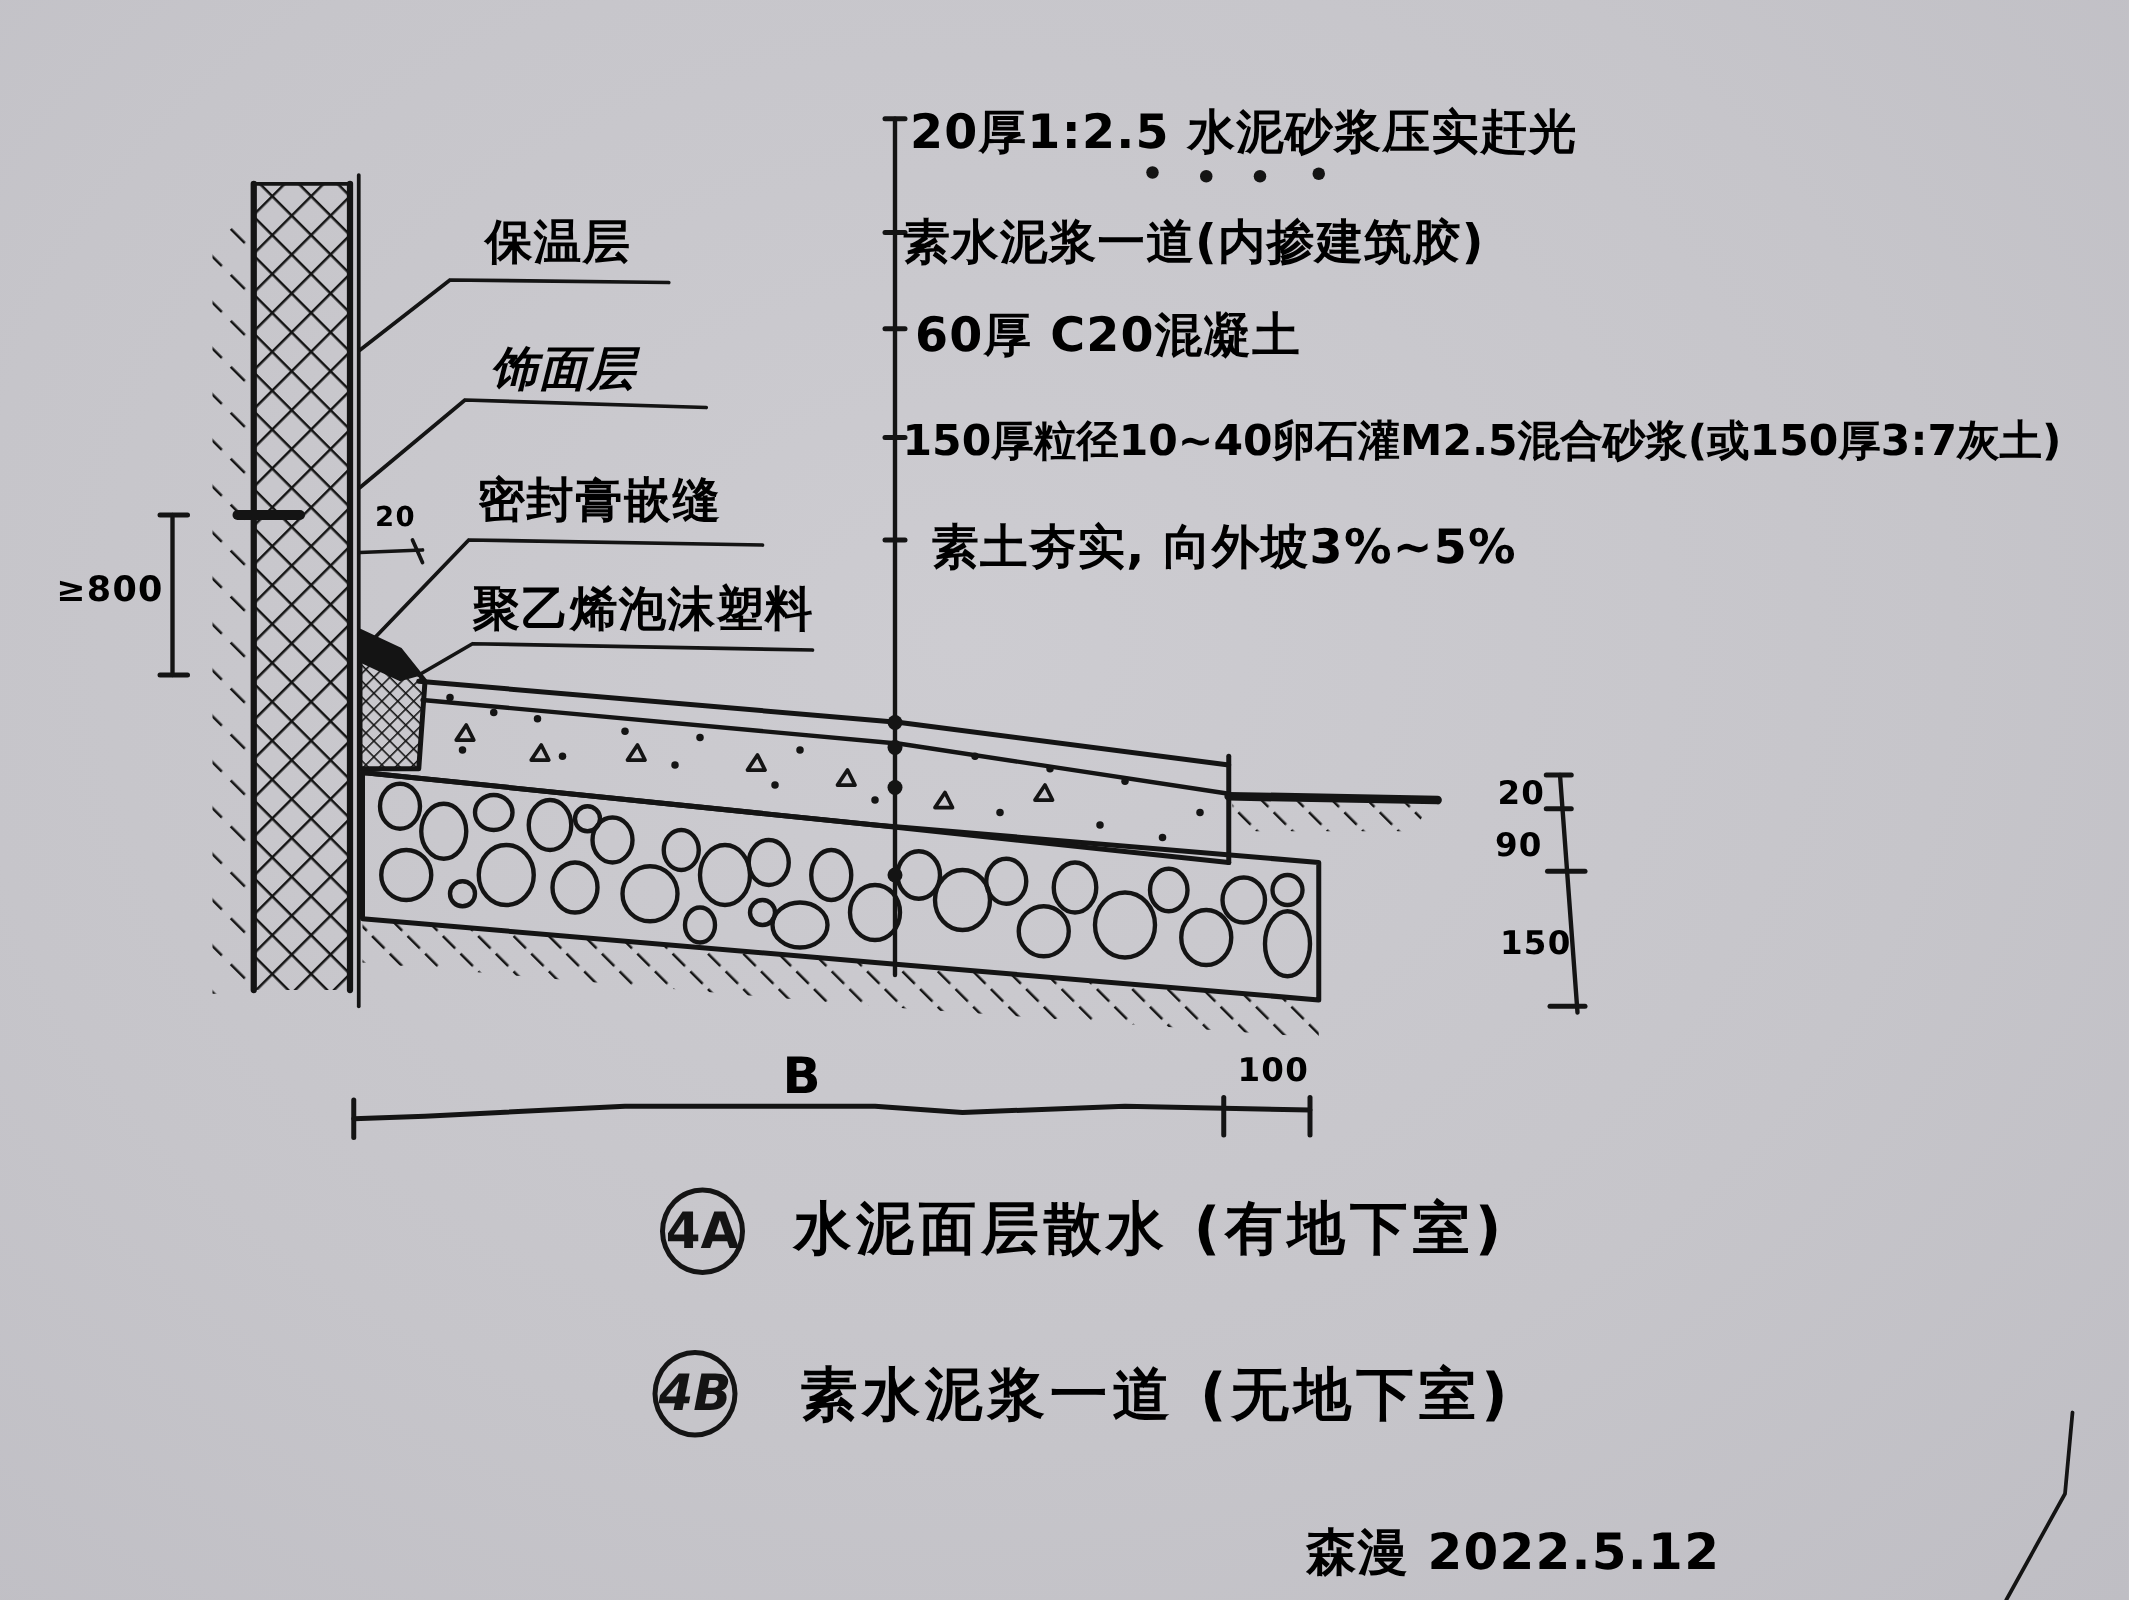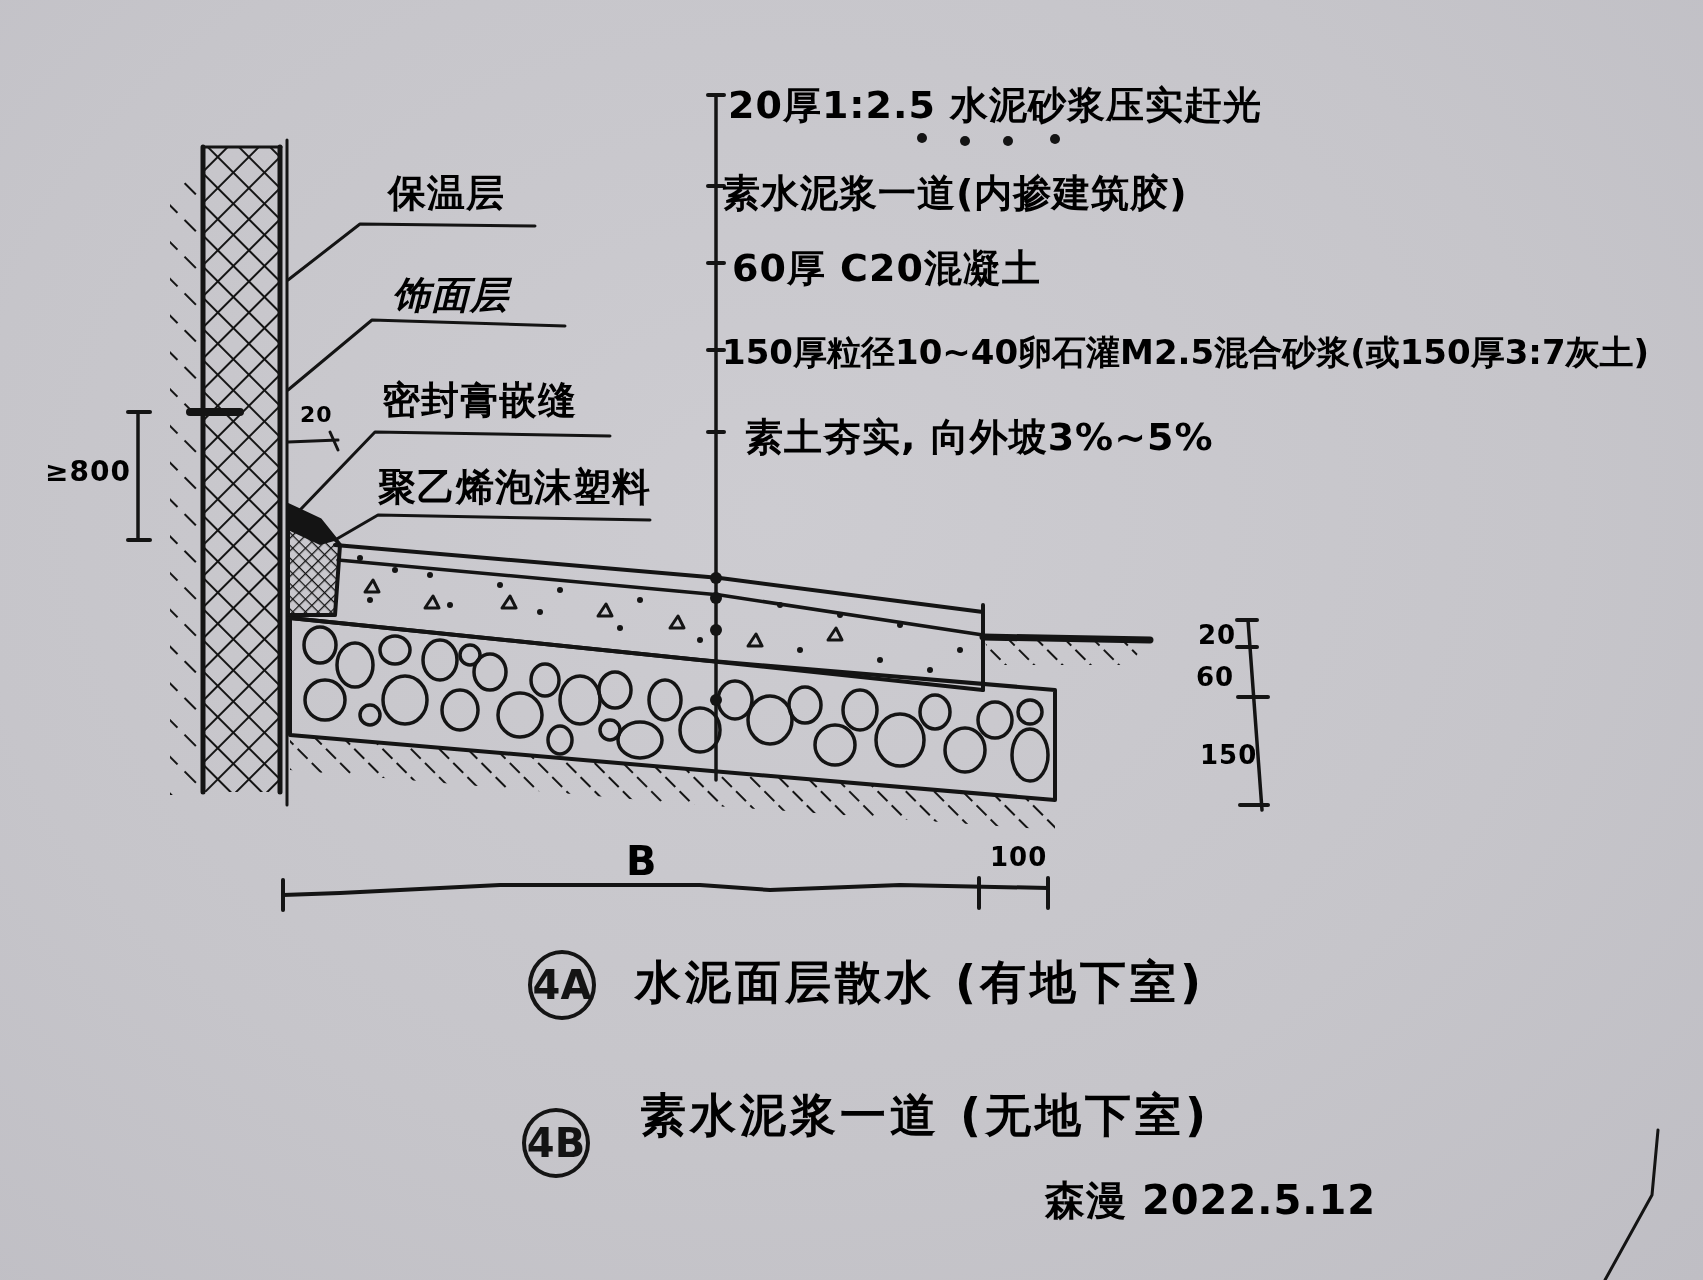--- a/index.html
+++ b/index.html
@@ -199,23 +199,23 @@
 <div class="lbl spec" style="left:745px; top:412px;">素土夯实, 向外坡3%~5%</div>
 
 <div class="lbl callout" style="left:388px; top:168px;">保温层</div>
 <div class="lbl callout" style="left:392px; top:270px;font-style:italic;">饰面层</div>
 <div class="lbl callout" style="left:382px; top:375px;">密封膏嵌缝</div>
 <div class="lbl callout" style="left:378px; top:462px;">聚乙烯泡沫塑料</div>
 
 <div class="lbl dim" style="left:45px; top:455px; font-size:28px;">≥800</div>
 <div class="lbl dim" style="left:300px; top:402px; font-size:22px;">20</div>
 <div class="lbl dim" style="left:1198px; top:620px;">20</div>
-<div class="lbl dim" style="left:1196px; top:662px;">60</div>
+<div class="lbl dim" style="left:1196px; top:662px;">90</div>
 <div class="lbl dim" style="left:1200px; top:740px;">150</div>
 <div class="lbl" style="left:626px; top:838px; font-size:40px;">B</div>
 <div class="lbl dim" style="left:990px; top:842px;">100</div>
 
 <div class="badge" style="left:528px; top:950px;">4A</div>
 <div class="lbl title" style="left:635px; top:952px;">水泥面层散水 (有地下室)</div>
-<div class="badge" style="left:522px; top:1108px;">4B</div>
+<div class="badge" style="left:522px; top:1080px;font-style:italic;">4B</div>
 <div class="lbl title" style="left:640px; top:1085px;">素水泥浆一道 (无地下室)</div>
 
-<div class="lbl sig" style="left:1045px; top:1173px;">森漫 2022.5.12</div>
+<div class="lbl sig" style="left:1045px; top:1214px;">森漫 2022.5.12</div>
 
 </body></html>

